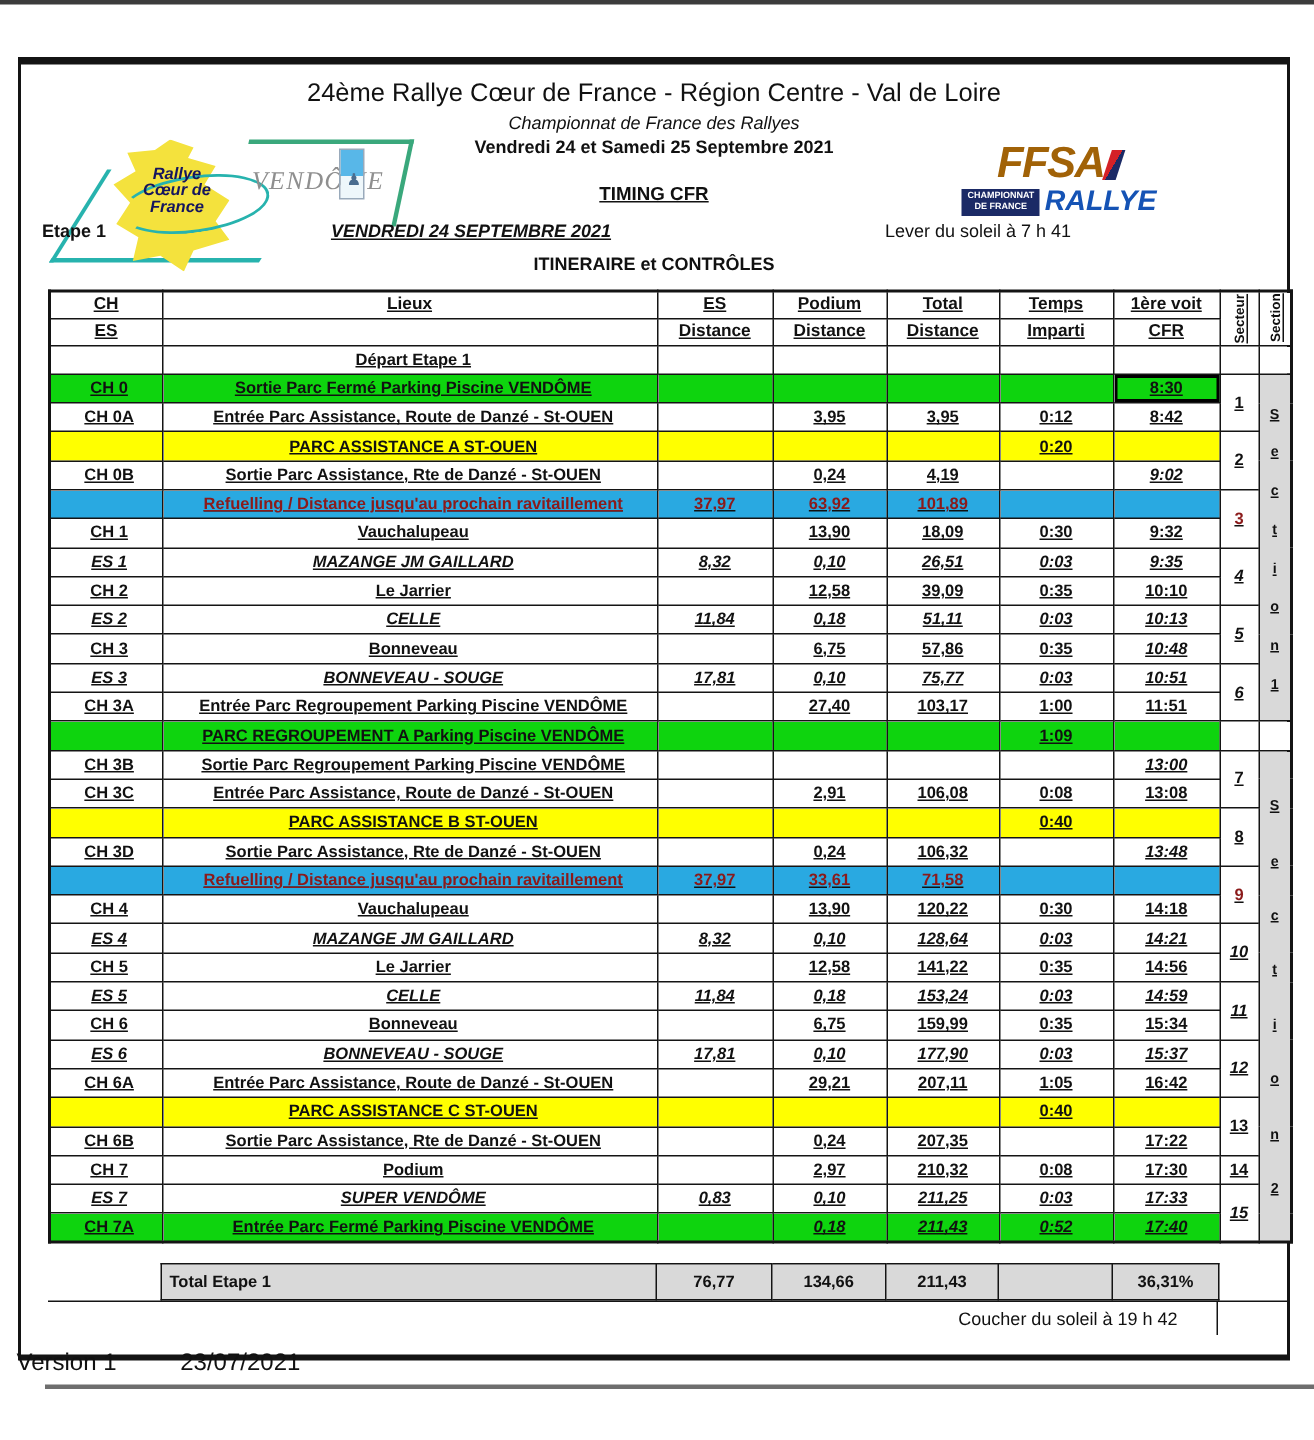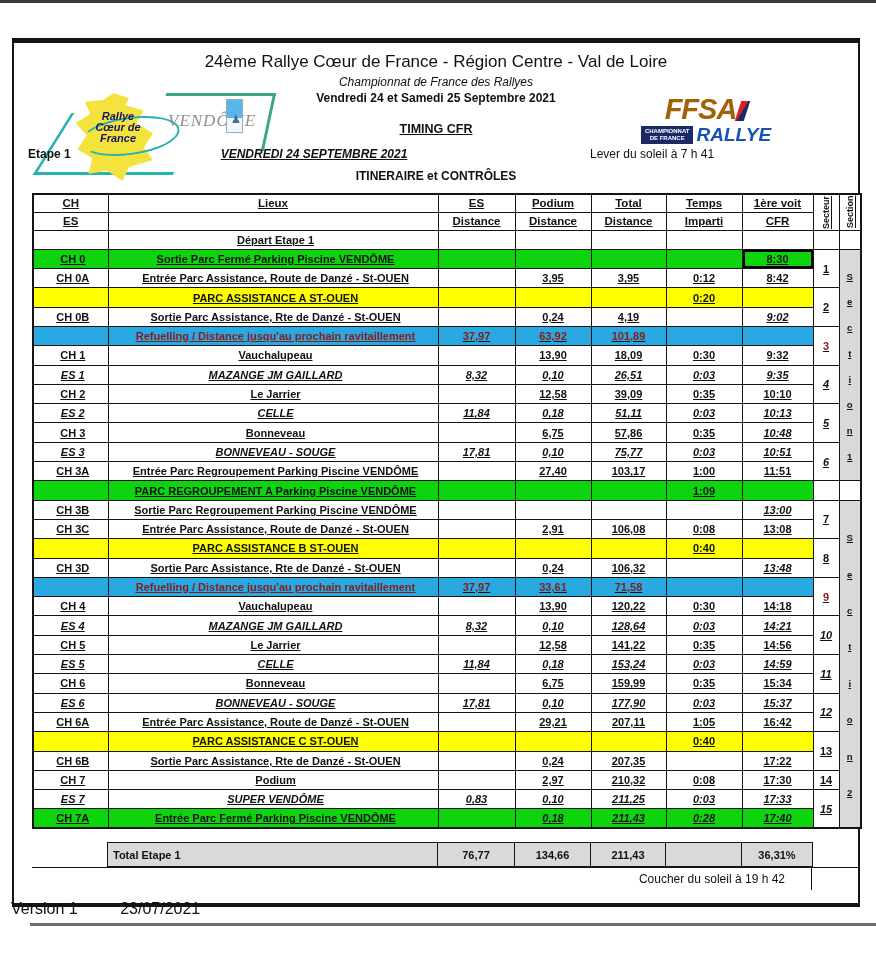--- a/index.html
+++ b/index.html
@@ -496,21 +496,21 @@
           <td class="num temps">0:03</td>
           <td class="num cfr b">17:33</td>
           <td class="secteur" rowspan="2">15</td>
         </tr>
         <tr class="r-ch-green em">
           <td class="ch">CH 7A</td>
           <td class="lieu">Entrée Parc Fermé Parking Piscine  VENDÔME</td>
           <td class="num"></td>
           <td class="num">0,18</td>
           <td class="num">211,43</td>
-          <td class="num temps">0:28</td>
+          <td class="num temps">0:52</td>
           <td class="num cfr bi">17:40</td>
         </tr>
       </tbody>
   </table>
 
   <table class="total">
     <colgroup>
       <col class="t-lieu">
         <col class="t-es">
         <col class="t-liai">

